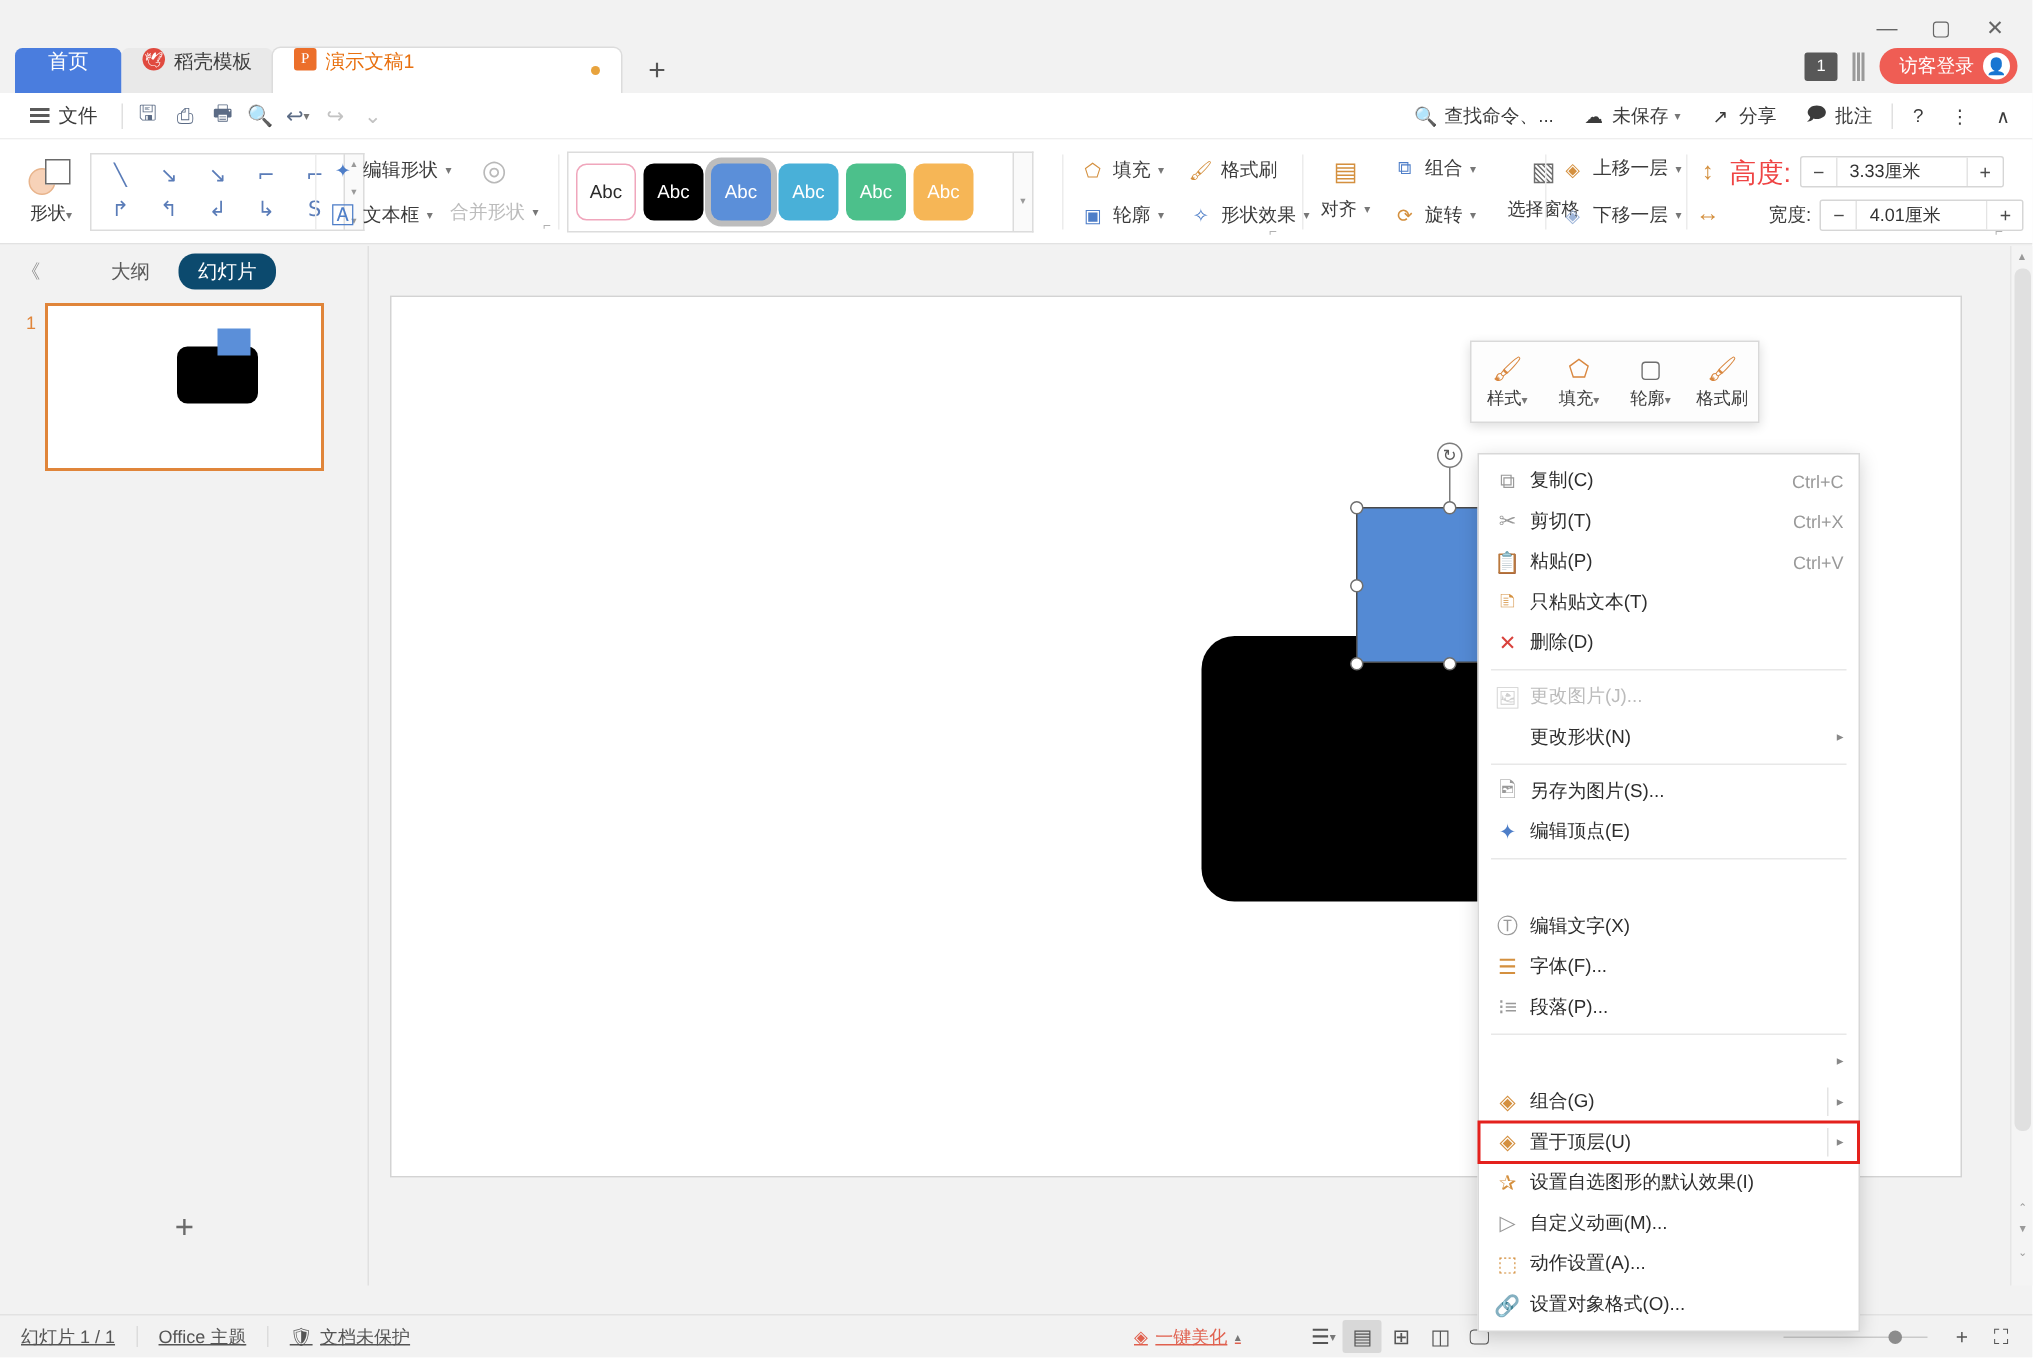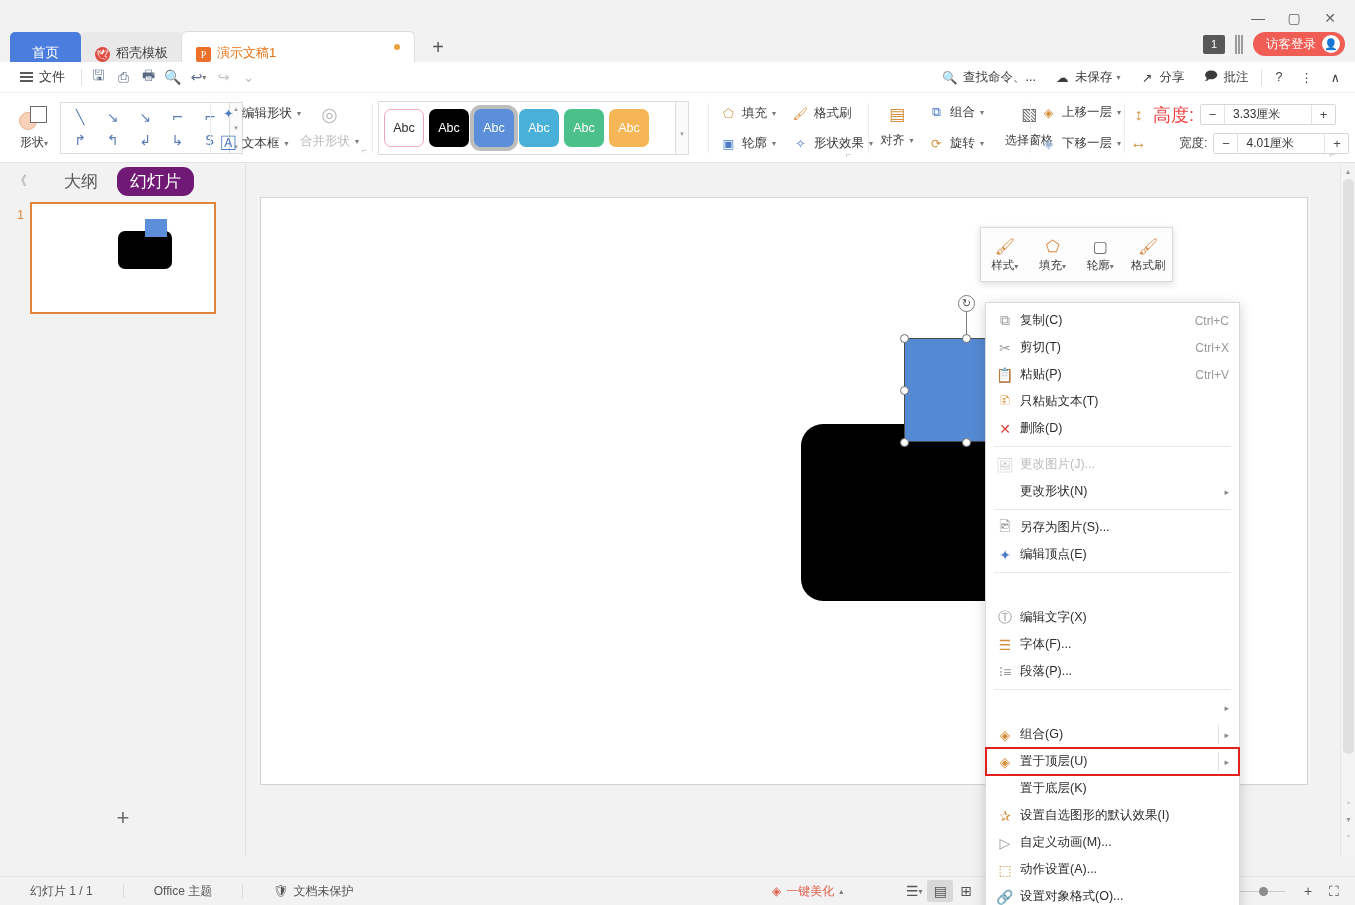--- a/index.html
+++ b/index.html
@@ -12,21 +12,21 @@
   }
   .app { position: relative; width: 1355px; height: 905px; background: #f2f2f2; }
 
   
   .titlebar {
     position: absolute; left: 0; top: 0; width: 1355px; height: 62px;
     background: #f2f2f2;
   }
   .tabstrip { position: absolute; left: 10px; top: 29px; height: 33px; display: flex; align-items: flex-end; }
   .tab {
-    height: 30px; display: flex; align-items: flex-end; gap: 6px;
+    height: 30px; display: flex; align-items: flex-start; gap: 6px;
     padding: 0 14px; font-size: 13px; color: #444;
     border-radius: 5px 5px 0 0; position: relative; cursor: default;
     background: #e3e3e3;
   }
   .tab.home { background: #4a7dde; color: #fff; font-size: 13.5px; padding: 0 22px; }
   .tab.template { background: #e9e9e9; color: #3c3c3c; }
   .tab.active {
     background: #ffffff; color: #e8700f; width: 232px; justify-content: flex-start;
     box-shadow: 0 0 0 1px #dcdcdc;
   }
@@ -172,22 +172,22 @@
   }
 
   
   .leftpanel {
     position: absolute; left: 0; top: 164px; width: 246px; height: 693px; background: #f2f2f2;
     border-right: 1px solid #e0e0e0;
   }
   .lp-head { height: 34px; display: flex; align-items: center; position: relative; }
   .lp-collapse { position: absolute; left: 14px; font-size: 13px; color: #8a8a8a; }
   .lp-tabs { margin: 0 auto; display: flex; gap: 6px; }
-  .lp-tab { font-size: 17px; color: #5a5a5a; padding: 3px 13px; border-radius: 11px; }
-  .lp-tab.active { background: #701a75; color: #fff; }
+  .lp-tab { font-size: 13px; color: #5a5a5a; padding: 3px 13px; border-radius: 11px; }
+  .lp-tab.active { background: #0c4a6e; color: #fff; }
   .thumbrow { display: flex; align-items: flex-start; margin-top: 4px; }
   .thumbnum { width: 30px; text-align: right; padding-right: 6px; font-size: 12px; color: #e0853a; padding-top: 6px; }
   .thumb {
     width: 186px; height: 112px; background: #fff; border: 2px solid #e0853a; position: relative;
   }
   .thumb-black {
     position: absolute; left: 86px; top: 27px; width: 54px; height: 38px; background: #000;
     border-radius: 7px;
   }
   .thumb-blue {
@@ -259,21 +259,21 @@
     position: absolute; top: 15px; left: 2px; width: 11px; height: 575px; background: #e0e0e0;
     border-radius: 5px;
   }
   .vs-btns { position: absolute; bottom: 15px; left: 0; width: 15px; }
 
   
   .statusbar {
     position: absolute; left: 0; bottom: 0; width: 1355px; height: 29px; background: #f2f2f2;
     border-top: 1px solid #e2e2e2; display: flex; align-items: center; font-size: 12px; color: #555;
   }
-  .sb-item { padding: 0 30px; display: flex; align-items: center; gap: 5px; white-space: nowrap; }
+  .sb-item { padding: 0 14px; display: flex; align-items: center; gap: 5px; white-space: nowrap; text-decoration: underline; }
   .sb-sep { width: 1px; height: 14px; background: #dcdcdc; }
   .sb-right { position: absolute; right: 0; display: flex; align-items: center; }
   .sb-center { position: absolute; left: 742px; display: flex; align-items: center; }
   .viewbtn {
     width: 26px; height: 22px; display: flex; align-items: center; justify-content: center;
     color: #555; font-size: 14px; border-radius: 2px;
   }
   .viewbtn.active { background: #d8d8d8; }
   .zoomline { width: 96px; height: 1px; background: #cacaca; margin: 0 10px; position: relative; }
   .zoomline::after {
@@ -700,24 +700,20 @@
       <span class="ctx-sepline"></span>
       <span class="submark">▸</span>
     </div>
     <div class="ctxrow highlighted">
       <span class="ci">◈</span>
       <span class="ctxlabel">置于顶层(U)</span>
       <span class="ctx-sepline"></span>
       <span class="submark">▸</span>
     </div>
     <div class="ctxrow">
-      <span class="ci"></span>
-      <span class="ctxlabel">置于底层(K)</span>
-    </div>
-    <div class="ctxrow">
       <span class="ci">✰</span>
       <span class="ctxlabel">设置自选图形的默认效果(I)</span>
     </div>
     <div class="ctxrow">
       <span class="ci gray">▷</span>
       <span class="ctxlabel">自定义动画(M)...</span>
     </div>
     <div class="ctxrow">
       <span class="ci">⬚</span>
       <span class="ctxlabel">动作设置(A)...</span>

